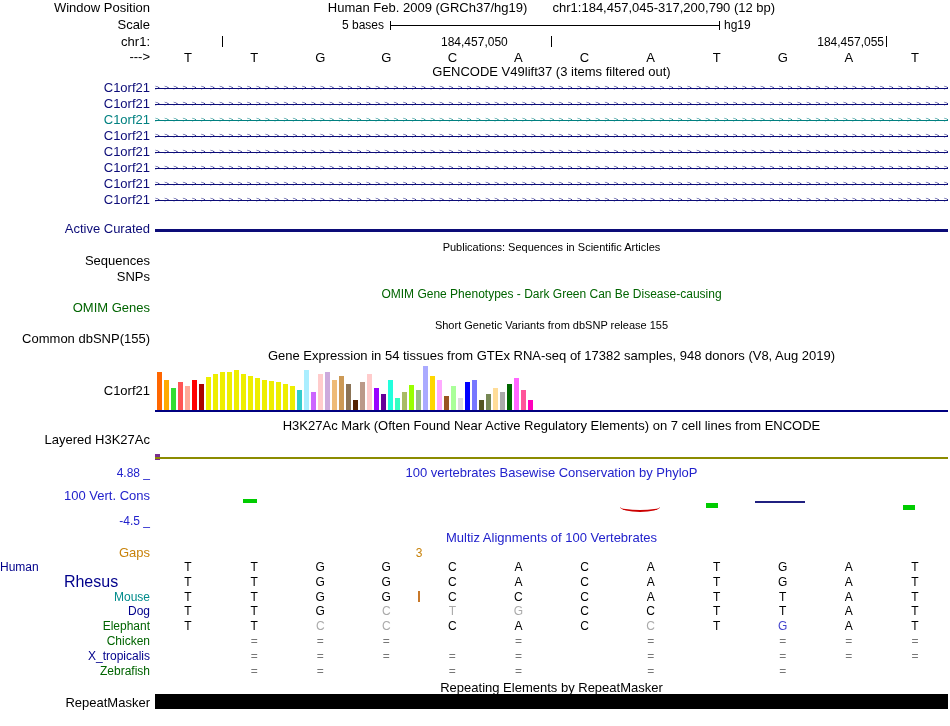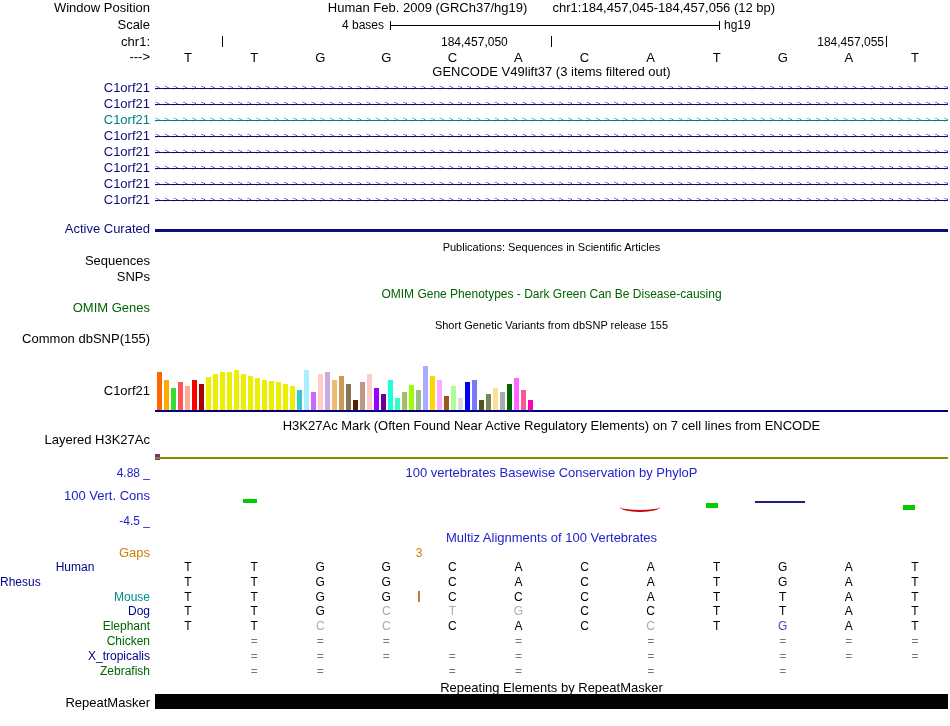--- a/index.html
+++ b/index.html
@@ -21,25 +21,25 @@
 </style>
 </head>
 <body>
 
 <div class="browser">
 
   <div class="lbl" style="top:1px">Window Position</div>
   <div class="title" style="top:1px">
     <span>Human Feb. 2009 (GRCh37/hg19)</span>
     <span style="display:inline-block;width:18px"></span>
-    <span>chr1:184,457,045-184,457,056 (12 bp)</span>
+    <span>chr1:184,457,045-317,200,790 (12 bp)</span>
   </div>
 
   <div class="lbl" style="top:18px">Scale</div>
-  <div style="position:absolute;top:18px;left:300px;width:84px;text-align:right;font-size:12px;line-height:14px">4 bases</div>
+  <div style="position:absolute;top:18px;left:300px;width:84px;text-align:right;font-size:12px;line-height:14px">5 bases</div>
   <div class="ruler">
       <div class="ruler-line"></div>
     </div>
   <div style="position:absolute;top:18px;left:724px;font-size:12px;line-height:14px">hg19</div>
 
   <div class="lbl" style="top:35px">chr1:</div>
   <div class="tick" style="left:222px"></div>
   <div style="position:absolute;top:35px;left:441px;width:108px;text-align:left;font-size:12px;line-height:14px">184,457,050</div>
   <div class="tick" style="left:551px"></div>
   <div style="position:absolute;top:35px;left:776px;width:108px;text-align:right;font-size:12px;line-height:14px">184,457,055</div>
@@ -103,20 +103,21 @@
   <div class="title small" style="top:240px">Publications: Sequences in Scientific Articles</div>
   <div class="lbl" style="top:254px">Sequences</div>
   <div class="lbl" style="top:270px">SNPs</div>
 
   <div class="title mid green" style="top:287px">OMIM Gene Phenotypes - Dark Green Can Be Disease-causing</div>
   <div class="lbl green" style="top:301px">OMIM Genes</div>
 
   <div class="title small" style="top:318px">Short Genetic Variants from dbSNP release 155</div>
   <div class="lbl" style="top:332px">Common dbSNP(155)</div>
 
+  <div class="title" style="top:349px">Gene Expression in 54 tissues from GTEx RNA-seq of 17382 samples, 948 donors (V8, Aug 2019)</div>
   <div class="lbl" style="top:384px">C1orf21</div>
   <div id="gtex-bars" style="position:absolute;top:366px;left:157px;width:380px;height:44px">
       <div style="position: absolute; bottom: 0px; left: 0px; width: 5px; height: 38px; background: rgb(255, 102, 0);"></div>
       <div style="position: absolute; bottom: 0px; left: 7px; width: 5px; height: 30px; background: rgb(255, 170, 0);"></div>
       <div style="position: absolute; bottom: 0px; left: 14px; width: 5px; height: 22px; background: rgb(51, 221, 51);"></div>
       <div style="position: absolute; bottom: 0px; left: 21px; width: 5px; height: 28px; background: rgb(255, 85, 85);"></div>
       <div style="position: absolute; bottom: 0px; left: 28px; width: 5px; height: 24px; background: rgb(255, 170, 153);"></div>
       <div style="position: absolute; bottom: 0px; left: 35px; width: 5px; height: 30px; background: rgb(255, 0, 0);"></div>
       <div style="position: absolute; bottom: 0px; left: 42px; width: 5px; height: 26px; background: rgb(170, 0, 0);"></div>
       <div style="position: absolute; bottom: 0px; left: 49px; width: 5px; height: 33px; background: rgb(238, 238, 0);"></div>
@@ -184,36 +185,36 @@
       <div style="position: absolute; left: 755px; top: 501px; width: 50px; height: 2px; background: rgb(32, 32, 128);"></div>
       <div style="position: absolute; left: 903px; top: 505px; width: 12px; height: 5px; background: rgb(0, 204, 0);"></div>
     </div>
   <div class="lbl blue mid" style="top:514px">-4.5 _</div>
 
   <div class="title blue" style="top:531px">Multiz Alignments of 100 Vertebrates</div>
   <div class="lbl orange" style="top:546px">Gaps</div>
   <div class="orange" style="position:absolute;top:546px;left:397px;width:44px;text-align:center;font-size:12px;line-height:14px">3</div>
   <div id="multiz-rows" style="position:absolute;top:560px;left:0;right:0;height:120px">
       <div style="position: absolute; top: 0px; left: 0px; right: 0px; height: 14px;">
-        <div style="position: absolute; left: 0px; width: 150px; text-align: center; color: rgb(0, 0, 139); font-size: 12px; line-height: 14px;">Human</div>
+        <div style="position: absolute; left: 0px; width: 150px; text-align: left; color: rgb(0, 0, 139); font-size: 12px; line-height: 14px;">Human</div>
         <div style="position: absolute; top: 0px; left: 155px; width: 66.083px; text-align: center; color: rgb(0, 0, 0); font-size: 12px; line-height: 14px;">T</div>
         <div style="position: absolute; top: 0px; left: 221.1px; width: 66.083px; text-align: center; color: rgb(0, 0, 0); font-size: 12px; line-height: 14px;">T</div>
         <div style="position: absolute; top: 0px; left: 287.2px; width: 66.083px; text-align: center; color: rgb(0, 0, 0); font-size: 12px; line-height: 14px;">G</div>
         <div style="position: absolute; top: 0px; left: 353.2px; width: 66.083px; text-align: center; color: rgb(0, 0, 0); font-size: 12px; line-height: 14px;">G</div>
         <div style="position: absolute; top: 0px; left: 419.3px; width: 66.083px; text-align: center; color: rgb(0, 0, 0); font-size: 12px; line-height: 14px;">C</div>
         <div style="position: absolute; top: 0px; left: 485.4px; width: 66.083px; text-align: center; color: rgb(0, 0, 0); font-size: 12px; line-height: 14px;">A</div>
         <div style="position: absolute; top: 0px; left: 551.5px; width: 66.083px; text-align: center; color: rgb(0, 0, 0); font-size: 12px; line-height: 14px;">C</div>
         <div style="position: absolute; top: 0px; left: 617.6px; width: 66.083px; text-align: center; color: rgb(0, 0, 0); font-size: 12px; line-height: 14px;">A</div>
         <div style="position: absolute; top: 0px; left: 683.7px; width: 66.083px; text-align: center; color: rgb(0, 0, 0); font-size: 12px; line-height: 14px;">T</div>
         <div style="position: absolute; top: 0px; left: 749.7px; width: 66.083px; text-align: center; color: rgb(0, 0, 0); font-size: 12px; line-height: 14px;">G</div>
         <div style="position: absolute; top: 0px; left: 815.8px; width: 66.083px; text-align: center; color: rgb(0, 0, 0); font-size: 12px; line-height: 14px;">A</div>
         <div style="position: absolute; top: 0px; left: 881.9px; width: 66.083px; text-align: center; color: rgb(0, 0, 0); font-size: 12px; line-height: 14px;">T</div>
       </div>
       <div style="position: absolute; top: 14.8px; left: 0px; right: 0px; height: 14px;">
-        <div style="position: absolute; left: 0px; width: 150px; text-align: left; color: rgb(0, 0, 139); font-size: 12px; line-height: 14px;">Rhesus</div>
+        <div style="position: absolute; left: 16px; width: 150px; text-align: center; color: rgb(0, 0, 139); font-size: 16px; line-height: 14px;">Rhesus</div>
         <div style="position: absolute; top: 0px; left: 155px; width: 66.083px; text-align: center; color: rgb(0, 0, 0); font-size: 12px; line-height: 14px;">T</div>
         <div style="position: absolute; top: 0px; left: 221.1px; width: 66.083px; text-align: center; color: rgb(0, 0, 0); font-size: 12px; line-height: 14px;">T</div>
         <div style="position: absolute; top: 0px; left: 287.2px; width: 66.083px; text-align: center; color: rgb(0, 0, 0); font-size: 12px; line-height: 14px;">G</div>
         <div style="position: absolute; top: 0px; left: 353.2px; width: 66.083px; text-align: center; color: rgb(0, 0, 0); font-size: 12px; line-height: 14px;">G</div>
         <div style="position: absolute; top: 0px; left: 419.3px; width: 66.083px; text-align: center; color: rgb(0, 0, 0); font-size: 12px; line-height: 14px;">C</div>
         <div style="position: absolute; top: 0px; left: 485.4px; width: 66.083px; text-align: center; color: rgb(0, 0, 0); font-size: 12px; line-height: 14px;">A</div>
         <div style="position: absolute; top: 0px; left: 551.5px; width: 66.083px; text-align: center; color: rgb(0, 0, 0); font-size: 12px; line-height: 14px;">C</div>
         <div style="position: absolute; top: 0px; left: 617.6px; width: 66.083px; text-align: center; color: rgb(0, 0, 0); font-size: 12px; line-height: 14px;">A</div>
         <div style="position: absolute; top: 0px; left: 683.7px; width: 66.083px; text-align: center; color: rgb(0, 0, 0); font-size: 12px; line-height: 14px;">T</div>
         <div style="position: absolute; top: 0px; left: 749.7px; width: 66.083px; text-align: center; color: rgb(0, 0, 0); font-size: 12px; line-height: 14px;">G</div>

